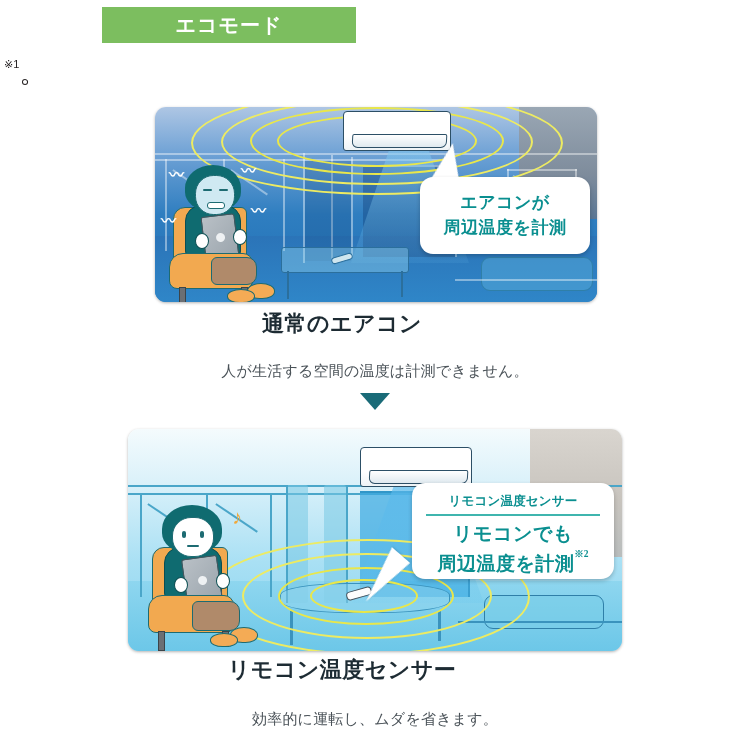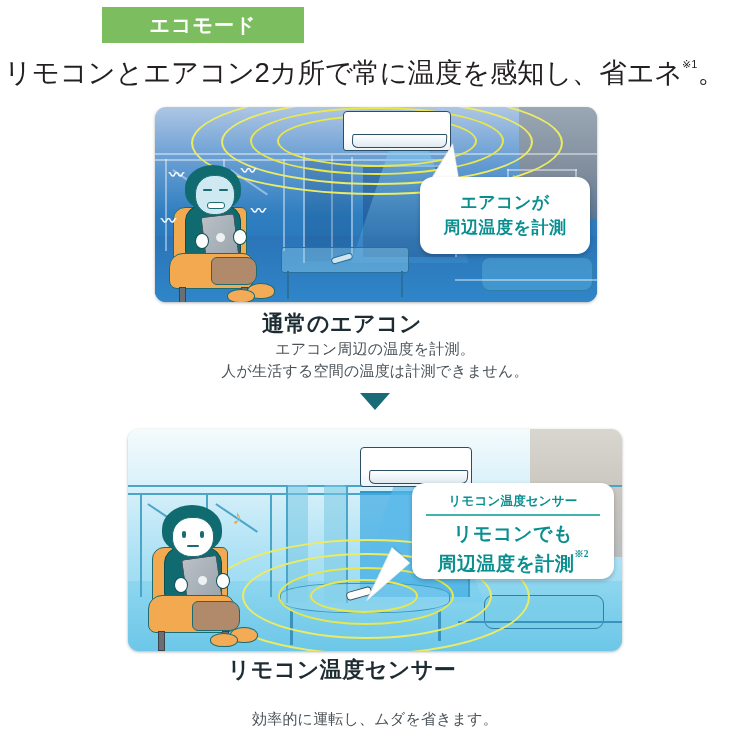--- a/index.html
+++ b/index.html
@@ -18,21 +18,21 @@
     width: 750px;
     height: 750px;
     background: #ffffff;
   }
 
   
   .badge {
     position: absolute;
     left: 102px;
     top: 7px;
-    width: 202px;
+    width: 254px;
     height: 36px;
     background: #7cbe5f;
     color: #ffffff;
     font-size: 20px;
     font-weight: bold;
     letter-spacing: 1px;
     display: flex;
     align-items: center;
     justify-content: center;
   }
@@ -284,21 +284,20 @@
 </head>
 <body>
 
 <div id="page">
 
   <div class="badge">
     <span>エコモード</span>
   </div>
 
   <div class="headline">
-    <span>リモコンとエアコン2カ所で常に温度を感知し、省エネ</span>
       <span class="sup">※1</span>
       <span>。</span>
   </div>
 
   <div class="panel" id="panel-top">
     <div class="scene">
 
       <div class="wall-top"></div>
       <div class="wall-gray-top"></div>
       <div class="floor-top"></div>
@@ -374,21 +373,20 @@
     </div>
   </div>
 
   <div class="bubble-tail" id="tail-top"></div>
   <div class="bubble" id="bubble-top">
     <div class="bubble-text">エアコンが</div>
     <div class="bubble-text" style="padding-top:0;">周辺温度を計測</div>
   </div>
 
   <div class="cap-title" id="cap1-title">通常のエアコン</div>
-  <div class="cap-line" id="cap1-l1">エアコン周辺の温度を計測。</div>
   <div class="cap-line" id="cap1-l2">人が生活する空間の温度は計測できません。</div>
 
   <div class="arrow-down"></div>
 
   <div class="panel" id="panel-bottom">
     <div class="scene">
 
       <div class="wall-bot"></div>
       <div class="wall-gray-bot"></div>
       <div class="floor-bot"></div>

